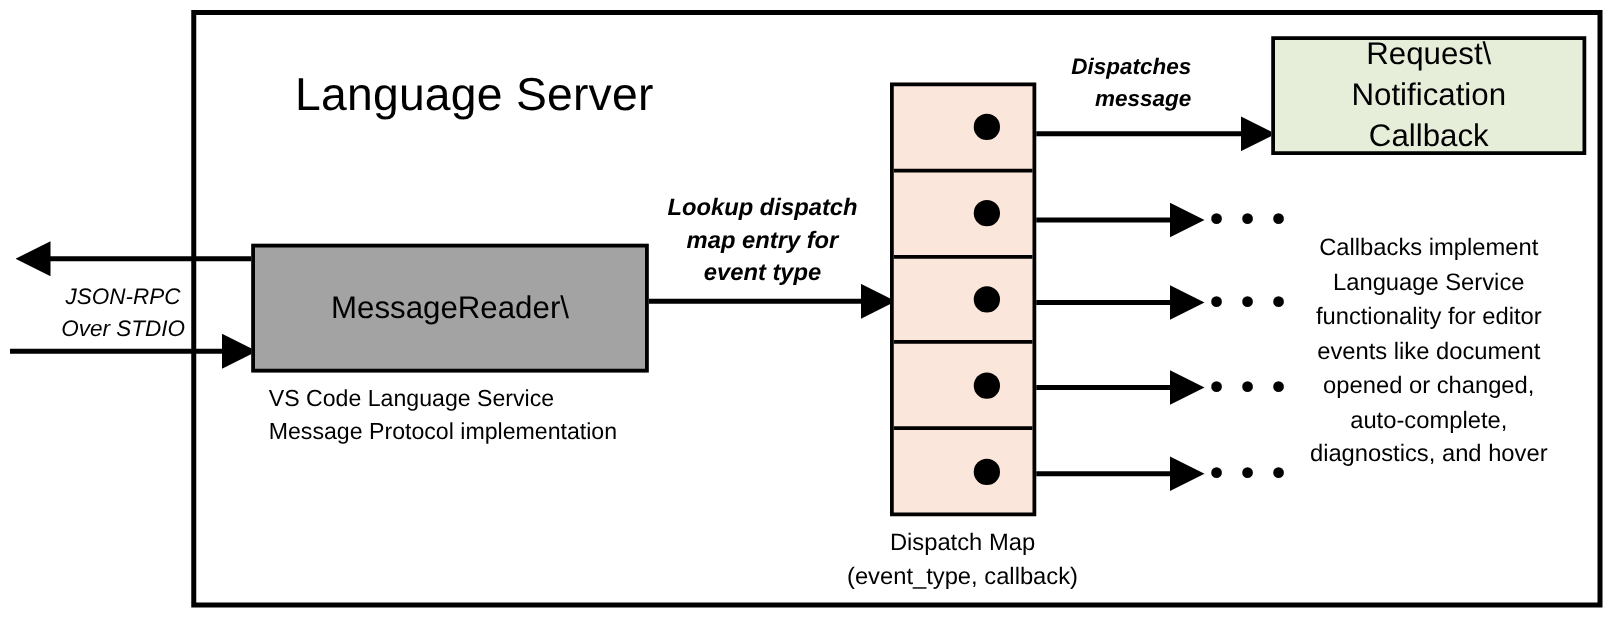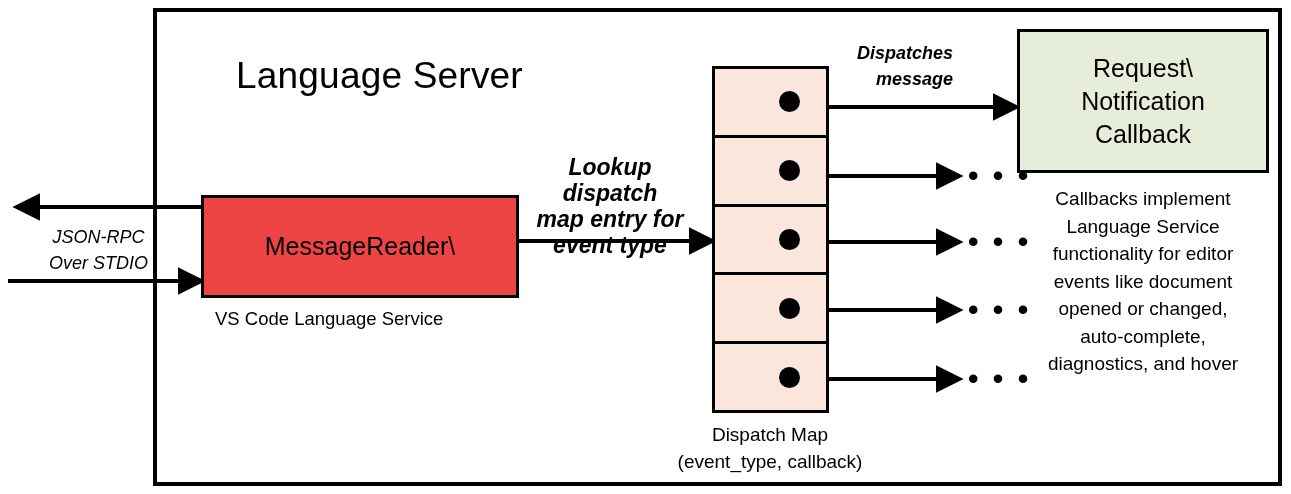--- a/index.html
+++ b/index.html
@@ -44,21 +44,21 @@
   }
 
   
   #reader-box {
     left: 201px;
     top: 195px;
     width: 318px;
     height: 103px;
     border: 3px solid #000;
     box-sizing: border-box;
-    background: #ef4444;
+    background: #a3a3a3;
     display: flex;
     flex-direction: column;
     align-items: center;
     justify-content: center;
   }
   #reader-box .line {
     font-size: 25px;
     line-height: 33px;
     white-space: nowrap;
   }
@@ -119,21 +119,21 @@
     font-size: 19px;
     line-height: 27px;
   }
 
   
   #lookup-label {
     left: 521px;
     top: 154px;
     width: 178px;
     text-align: center;
-    font-size: 23px;
+    font-size: 19px;
     line-height: 26px;
     font-style: italic;
     font-weight: 600;
   }
 
   
   #dispatches-label {
     left: 833px;
     top: 40px;
     width: 120px;
@@ -142,21 +142,21 @@
     line-height: 26px;
     font-style: italic;
     font-weight: 600;
   }
 
   
   #callback-box {
     left: 1017px;
     top: 29px;
     width: 252px;
-    height: 144px;
+    height: 95px;
     border: 3px solid #000;
     box-sizing: border-box;
     background: #e6eeda;
     display: flex;
     flex-direction: column;
     align-items: center;
     justify-content: center;
   }
   #callback-box .line {
     font-size: 25px;
@@ -240,20 +240,21 @@
   <div class="abs" id="jsonrpc-label">
     <div>JSON-RPC</div>
     <div>Over STDIO</div>
   </div>
 
   <div class="abs" id="reader-box">
     <div class="line">MessageReader\</div>
   </div>
   <div class="abs" id="reader-caption">
     <div>VS Code Language Service</div>
+    <div>Message Protocol implementation</div>
   </div>
 
   <div class="abs" id="lookup-label">
     <div>Lookup dispatch</div>
     <div>map entry for</div>
     <div>event type</div>
   </div>
 
   <div class="abs" id="dispatch-map">
     <div class="map-cell">

